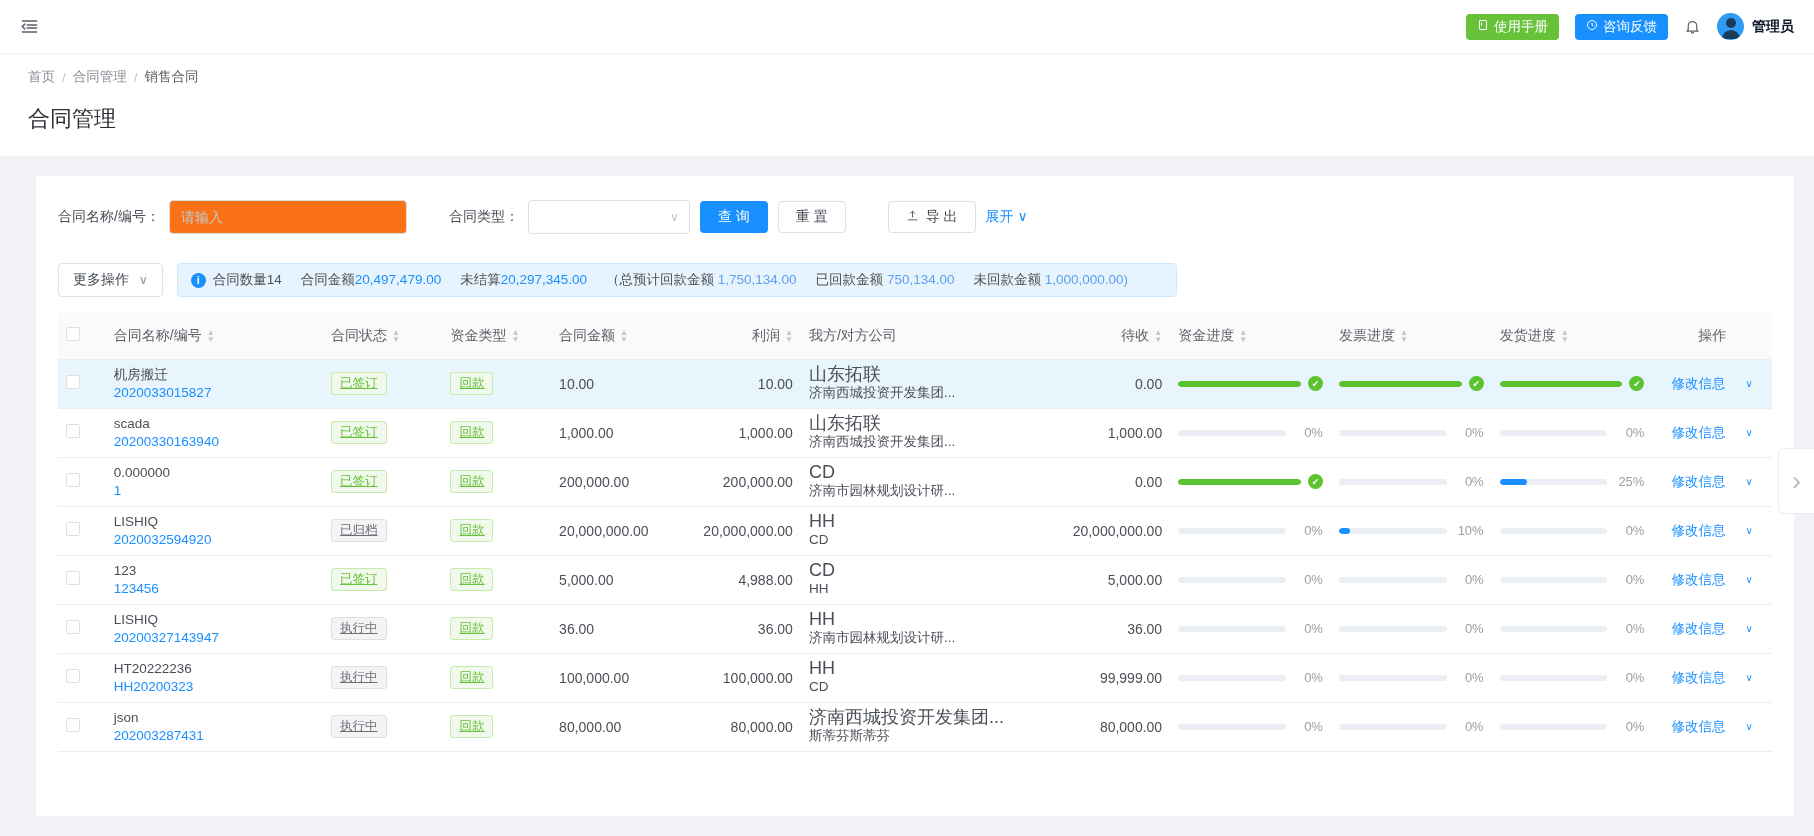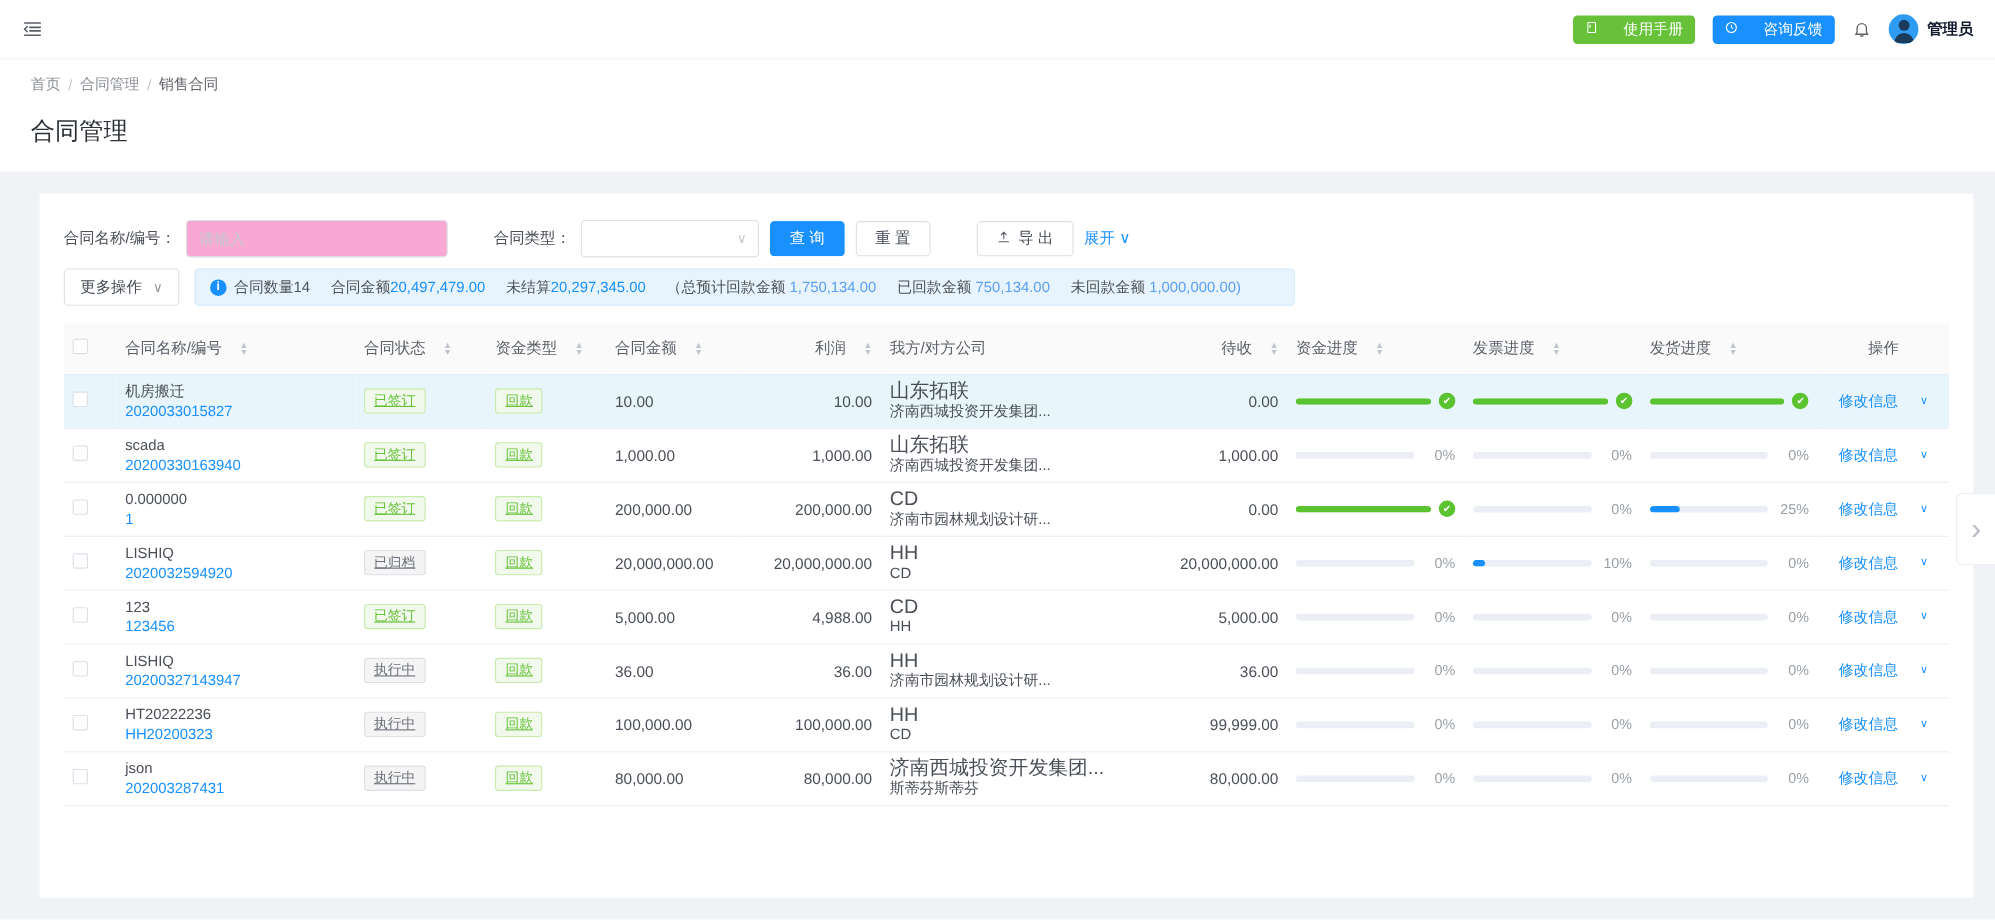--- a/index.html
+++ b/index.html
@@ -17,21 +17,21 @@
   
   .topbar {
     height: 54px; background:#fff;
     display:flex; align-items:center;
     padding: 0 20px 0 16px;
     border-bottom:1px solid #eef0f3;
   }
   .collapse-icon { width:26px; height:26px; display:flex; align-items:center; justify-content:center; cursor:pointer; color:#5a5e66;}
   .topbar-right { margin-left:auto; display:flex; align-items:center; gap:16px; }
   .pill {
-    display:inline-flex; align-items:center; gap:23px;
+    display:inline-flex; align-items:center; gap:5px;
     height:26px; padding:0 11px; border-radius:4px;
     color:#fff; font-size:13.5px; cursor:pointer; white-space:nowrap;
   }
   .pill.green { background:#67c23a; }
   .pill.blue  { background:#1890ff; }
   .bell { color:#606266; cursor:pointer; display:flex; align-items:center;}
   .user { display:flex; align-items:center; gap:8px; cursor:pointer; }
   .avatar {
     width:27px;height:27px;border-radius:50%;
     background:#2f9cf4; position:relative; overflow:hidden;
@@ -61,35 +61,35 @@
   
   .content { padding: 20px 20px 0 36px; }
   .card { background:#fff; padding: 18px 22px 0 22px; min-height:640px;}
 
   
   .filter-row { display:flex; align-items:center; height:46px; }
   .f-label { font-size:14px; color:#4a4f57; margin-right:9px; white-space:nowrap;}
   .f-input {
     width:238px;height:34px;border:1px solid #dcdfe6;border-radius:4px;
     padding:0 11px; font-size:14px; color:#303133; outline:none;
-    font-family:inherit; background:#f9a8d4;
+    font-family:inherit; background:#f97316;
   }
   .f-input::placeholder{ color:#c3c7ce;}
   .f-gap { width:42px; }
   .f-select {
     width:162px;height:34px;border:1px solid #dcdfe6;border-radius:4px;
     display:flex;align-items:center;padding:0 10px; cursor:pointer; background:#fff;
     font-size:14px; color:#303133;
   }
   .f-select .caret{ margin-left:auto; color:#c0c4cc; font-size:12px;}
   .btn-sm { height:32px; padding:0 17px; font-size:14px;}
   .filter-row .sp { width:10px;}
 
   
-  .action-row { display:flex; align-items:center; gap:14px; margin-top:4px;}
+  .action-row { display:flex; align-items:center; gap:14px; margin-top:23px;}
   .more-btn {
     display:inline-flex;align-items:center;gap:10px;
     height:34px;padding:0 14px;border:1px solid #dcdfe6;border-radius:4px;
     background:#fff;color:#444b54;font-size:14px;cursor:pointer;
   }
   .more-btn .caret{ color:#909399; font-size:12px;}
   .banner {
     flex:1; height:34px; background:#e8f4fd; border:1px solid #cfe7fb;
     border-radius:4px; display:flex; align-items:center; gap:7px;
     padding:0 13px; font-size:13.5px; color:#4b5158; max-width:1000px;
@@ -103,21 +103,21 @@
   .banner .v { color:#1890ff; }
   .banner .vb { color:#5a9ff0; }
 
   
   table { width:100%; border-collapse:collapse; margin-top:16px; table-layout:fixed;}
   thead th {
     background:#fafafa; font-weight:400; font-size:14px; color:#5b6068;
     height:46px; text-align:left; padding:0 8px; border-bottom:1px solid #ebeef5;
     white-space:nowrap;
   }
-  th .th-in { display:flex; align-items:center; gap:16px;}
+  th .th-in { display:flex; align-items:center; gap:5px;}
   th.num .th-in, td.num { justify-content:flex-end; text-align:right;}
   .sorter { display:inline-flex; flex-direction:column; line-height:0; color:#c0c4cc;}
   .sorter span{ font-size:8px; line-height:7px;}
   tbody td {
     height:49px; padding:0 8px; border-bottom:1px solid #ebeef5;
     font-size:14px; color:#4a4f57; vertical-align:middle;
   }
   tbody tr.hl td { background:#e8f5fd; }
   .cb { width:14px;height:14px;border:1px solid #dcdfe6;border-radius:2px;background:#fff;display:inline-block;cursor:pointer;}
   .name-1 { color:#4a4f57; font-size:13.5px; line-height:17px;}

